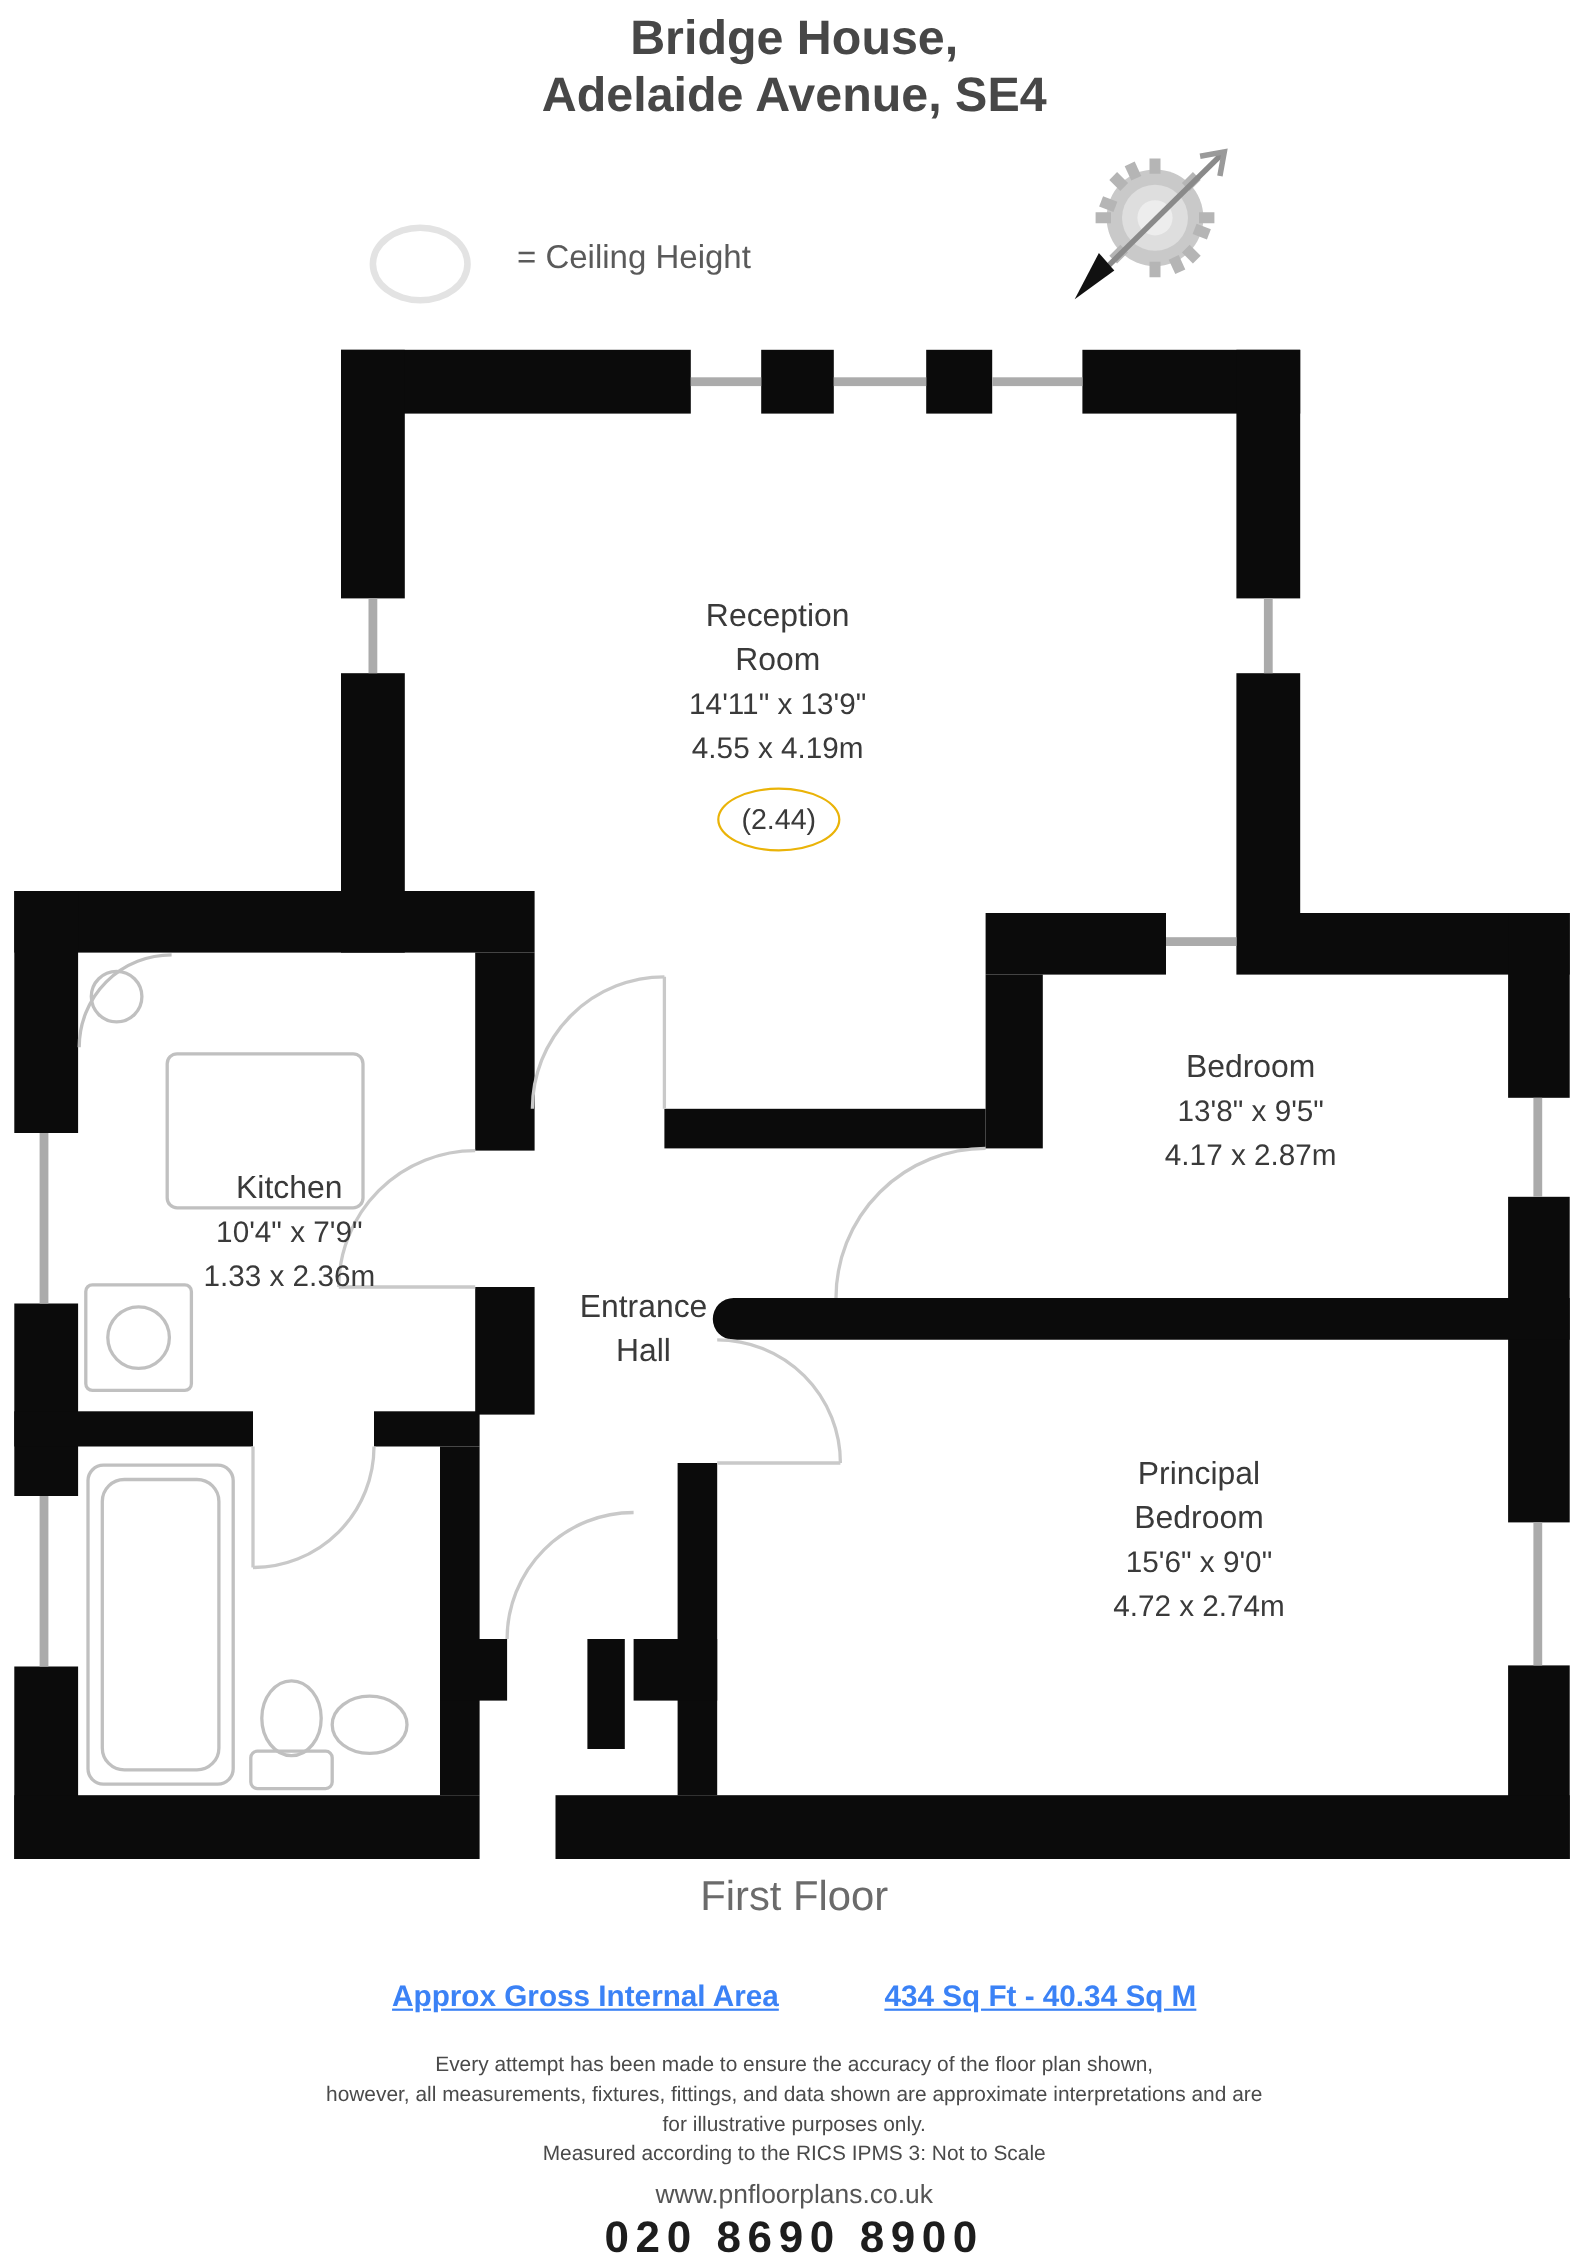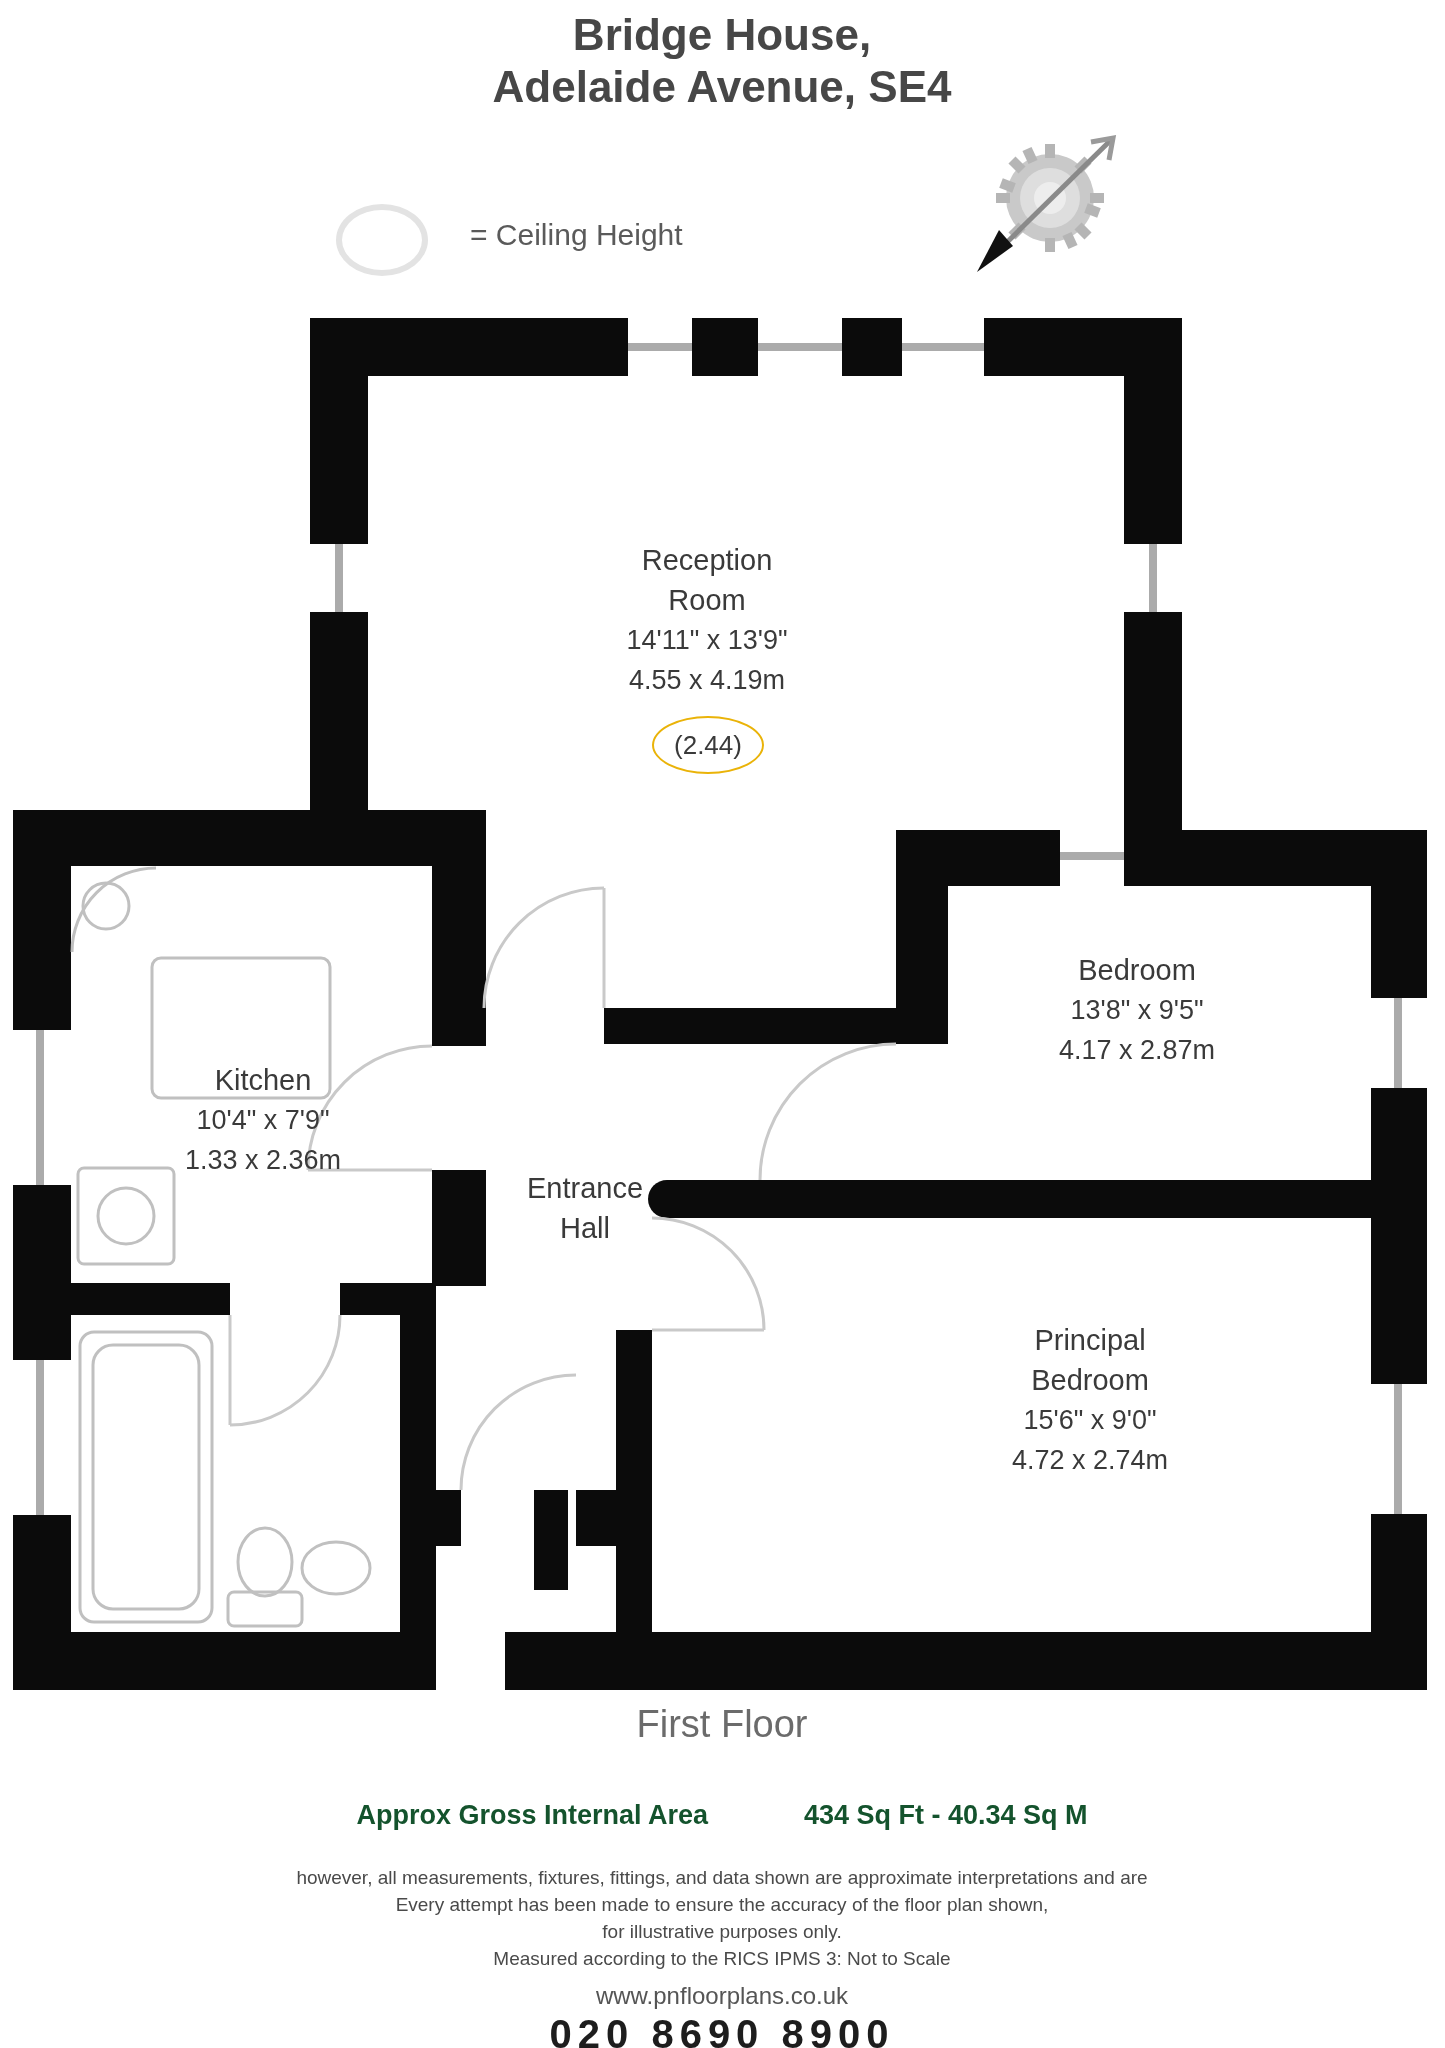--- a/index.html
+++ b/index.html
@@ -18,21 +18,21 @@
   .legend-ellipse{position:absolute;left:336px;top:204px;width:92px;height:72px;
          border:6px solid #e3e3e3;border-radius:50%;box-sizing:border-box;}
   .legend-text{position:absolute;left:470px;top:218px;color:#5a5a5a;font-size:30px;white-space:nowrap;}
   .ch-ellipse{position:absolute;left:652px;top:716px;width:112px;height:58px;
          border:2px solid #eab308;border-radius:50%;box-sizing:border-box;
          display:flex;align-items:center;justify-content:center;
          color:#3a3a3a;font-size:26px;}
   .floor-lbl{position:absolute;left:722px;top:1703px;transform:translateX(-50%);
          color:#6b6b6b;font-size:38px;white-space:nowrap;}
   .area-row{position:absolute;left:722px;top:1800px;transform:translateX(-50%);
-         display:flex;gap:96px;color:#14532d;font-size:27px;font-weight:bold;white-space:nowrap;}
+         display:flex;gap:96px;color:#3b82f6;font-size:27px;font-weight:bold;white-space:nowrap;text-decoration:underline;}
   .small-lines{position:absolute;left:722px;top:1864px;transform:translateX(-50%);
          text-align:center;color:#4a4a4a;font-size:19px;line-height:27px;white-space:nowrap;}
   .website{position:absolute;left:722px;top:1982px;transform:translateX(-50%);
          color:#555;font-size:24px;white-space:nowrap;text-align:right;}
   .phone{position:absolute;left:722px;top:2012px;transform:translateX(-50%);
          color:#1d1d1d;font-size:40px;font-weight:bold;letter-spacing:6px;white-space:nowrap;}
   svg.overlay{position:absolute;left:0;top:0;pointer-events:none;}
 </style>
 </head>
 <body>
@@ -191,22 +191,22 @@
   </div>
 
   <div class="floor-lbl">First Floor</div>
 
   <div class="area-row">
     <span>Approx Gross Internal Area</span>
     <span>434 Sq Ft - 40.34 Sq M</span>
   </div>
 
   <div class="small-lines">
+    <div>Every attempt has been made to ensure the accuracy of the floor plan shown,</div>
     <div>however, all measurements, fixtures, fittings, and data shown are approximate interpretations and are</div>
-    <div>Every attempt has been made to ensure the accuracy of the floor plan shown,</div>
     <div>for illustrative purposes only.</div>
     <div>Measured according to the RICS IPMS 3: Not to Scale</div>
   </div>
 
   <div class="website">www.pnfloorplans.co.uk</div>
   <div class="phone">020 8690 8900</div>
 
 </div>
 
 </body></html>

